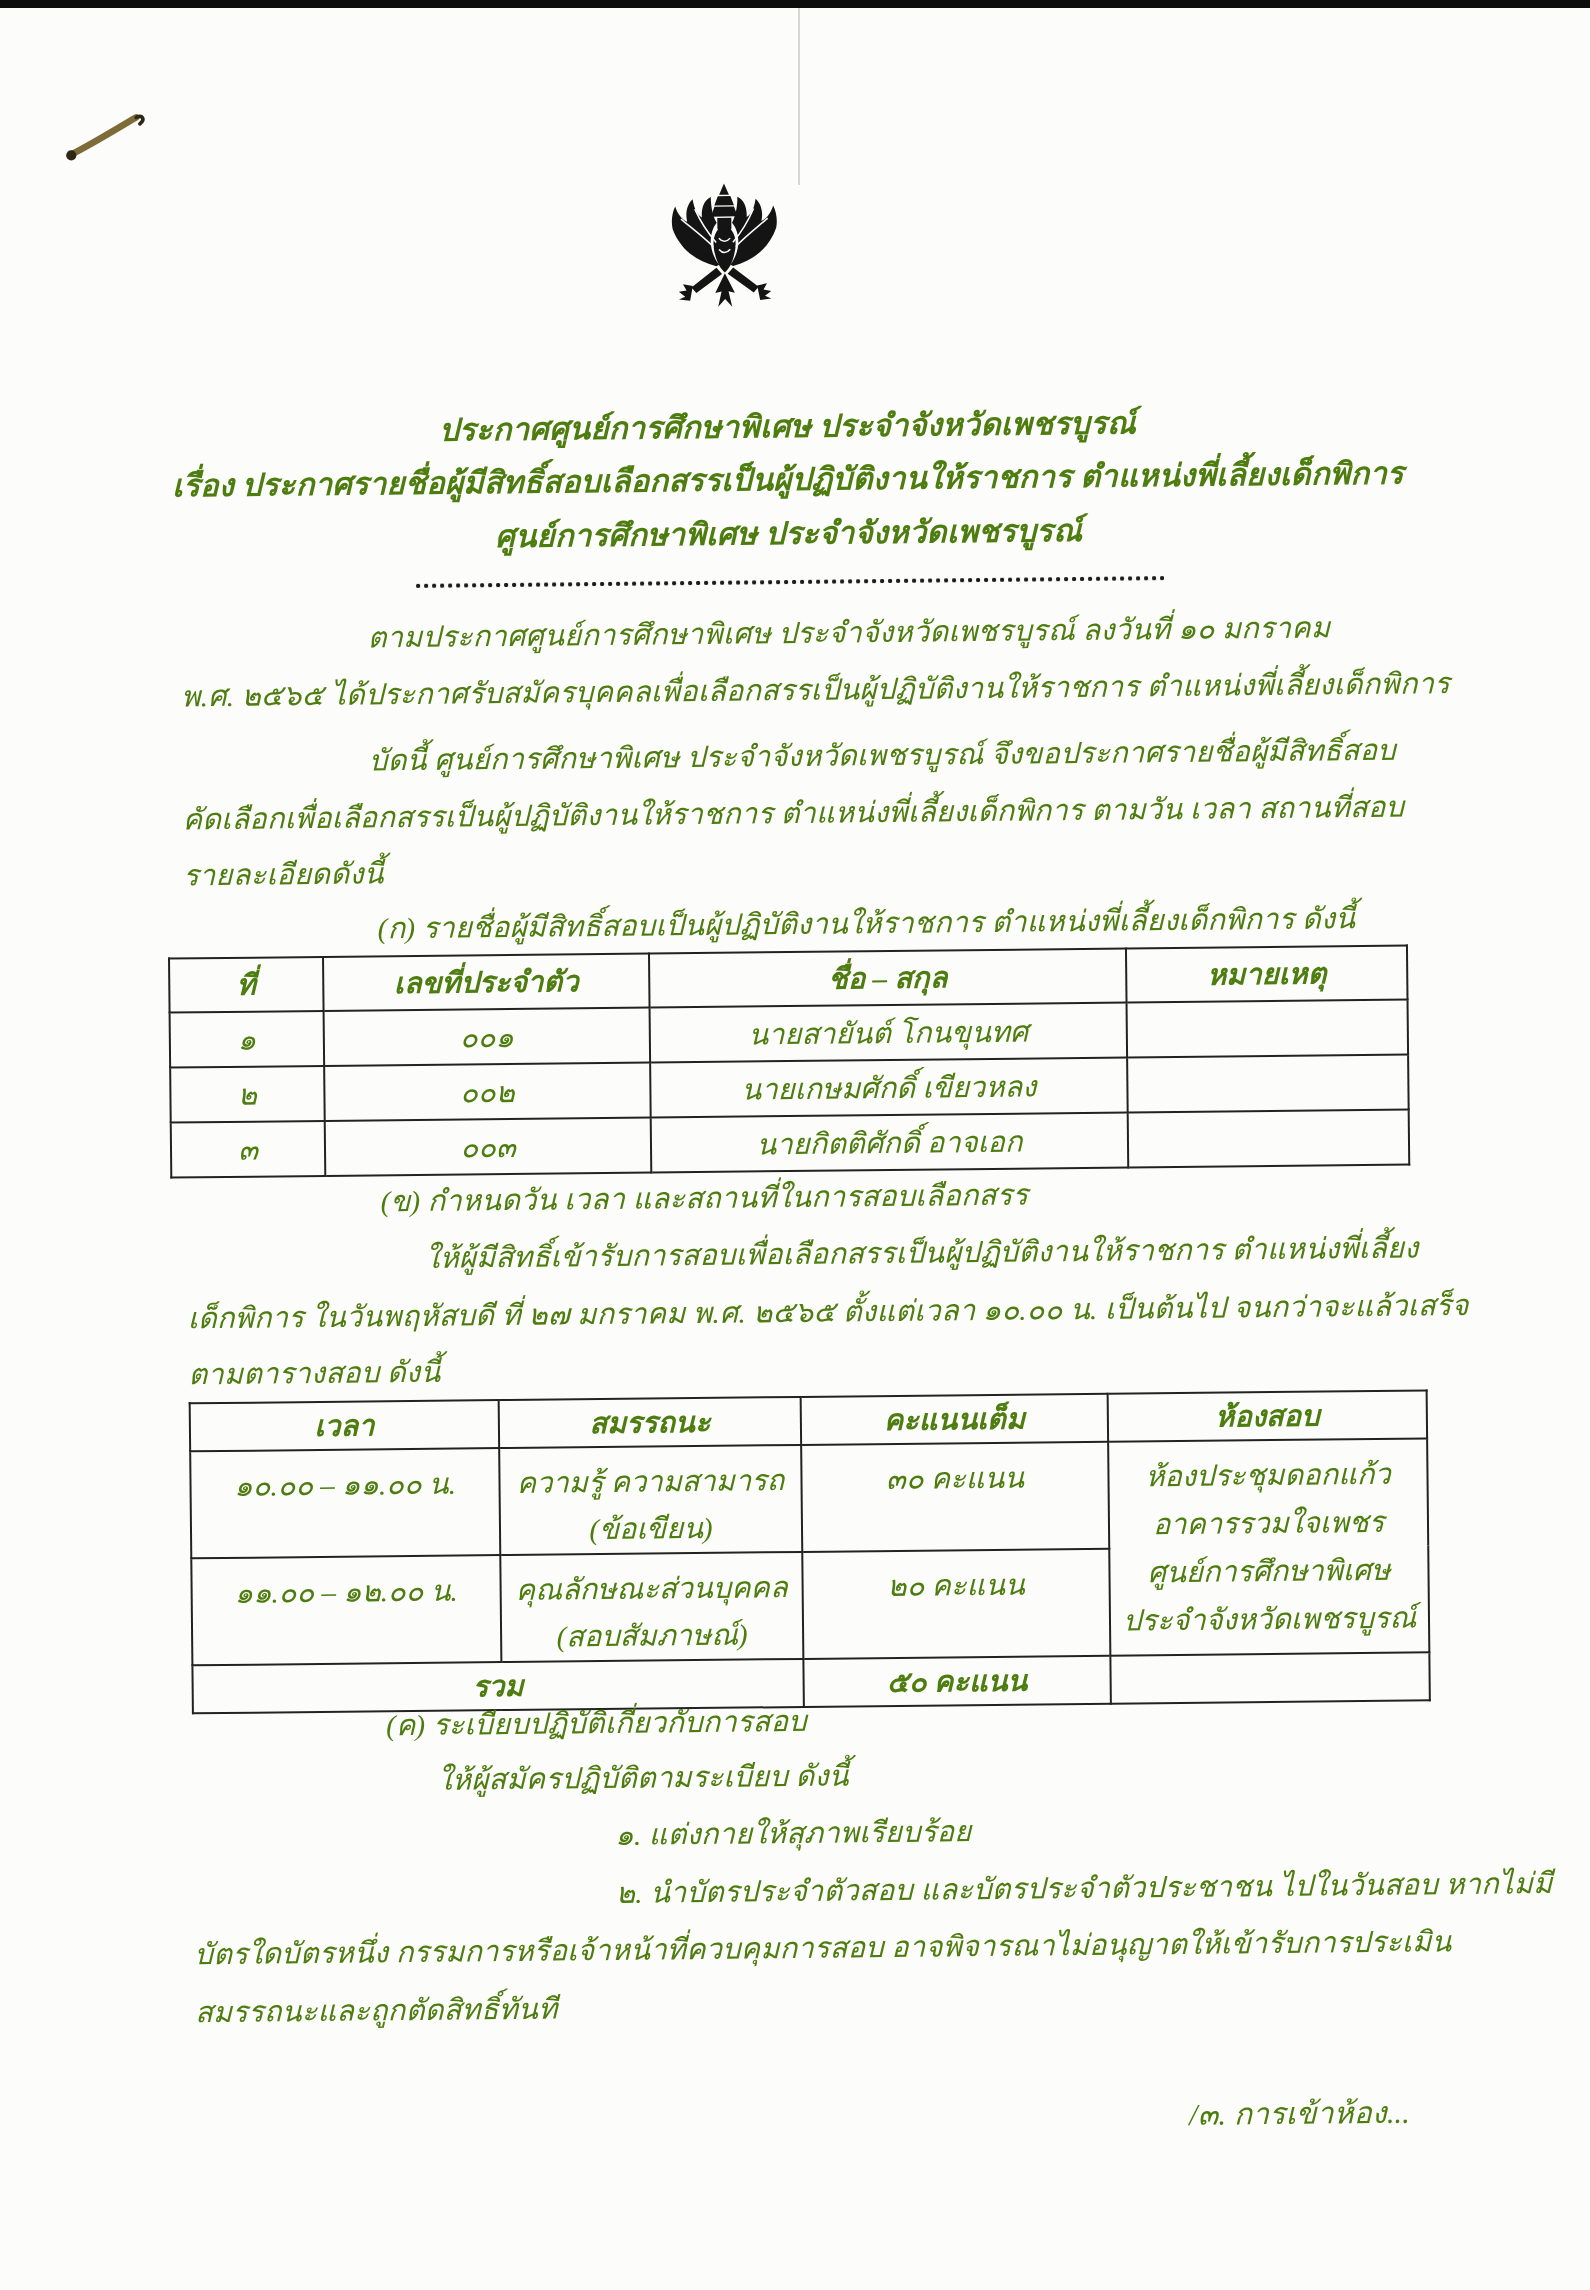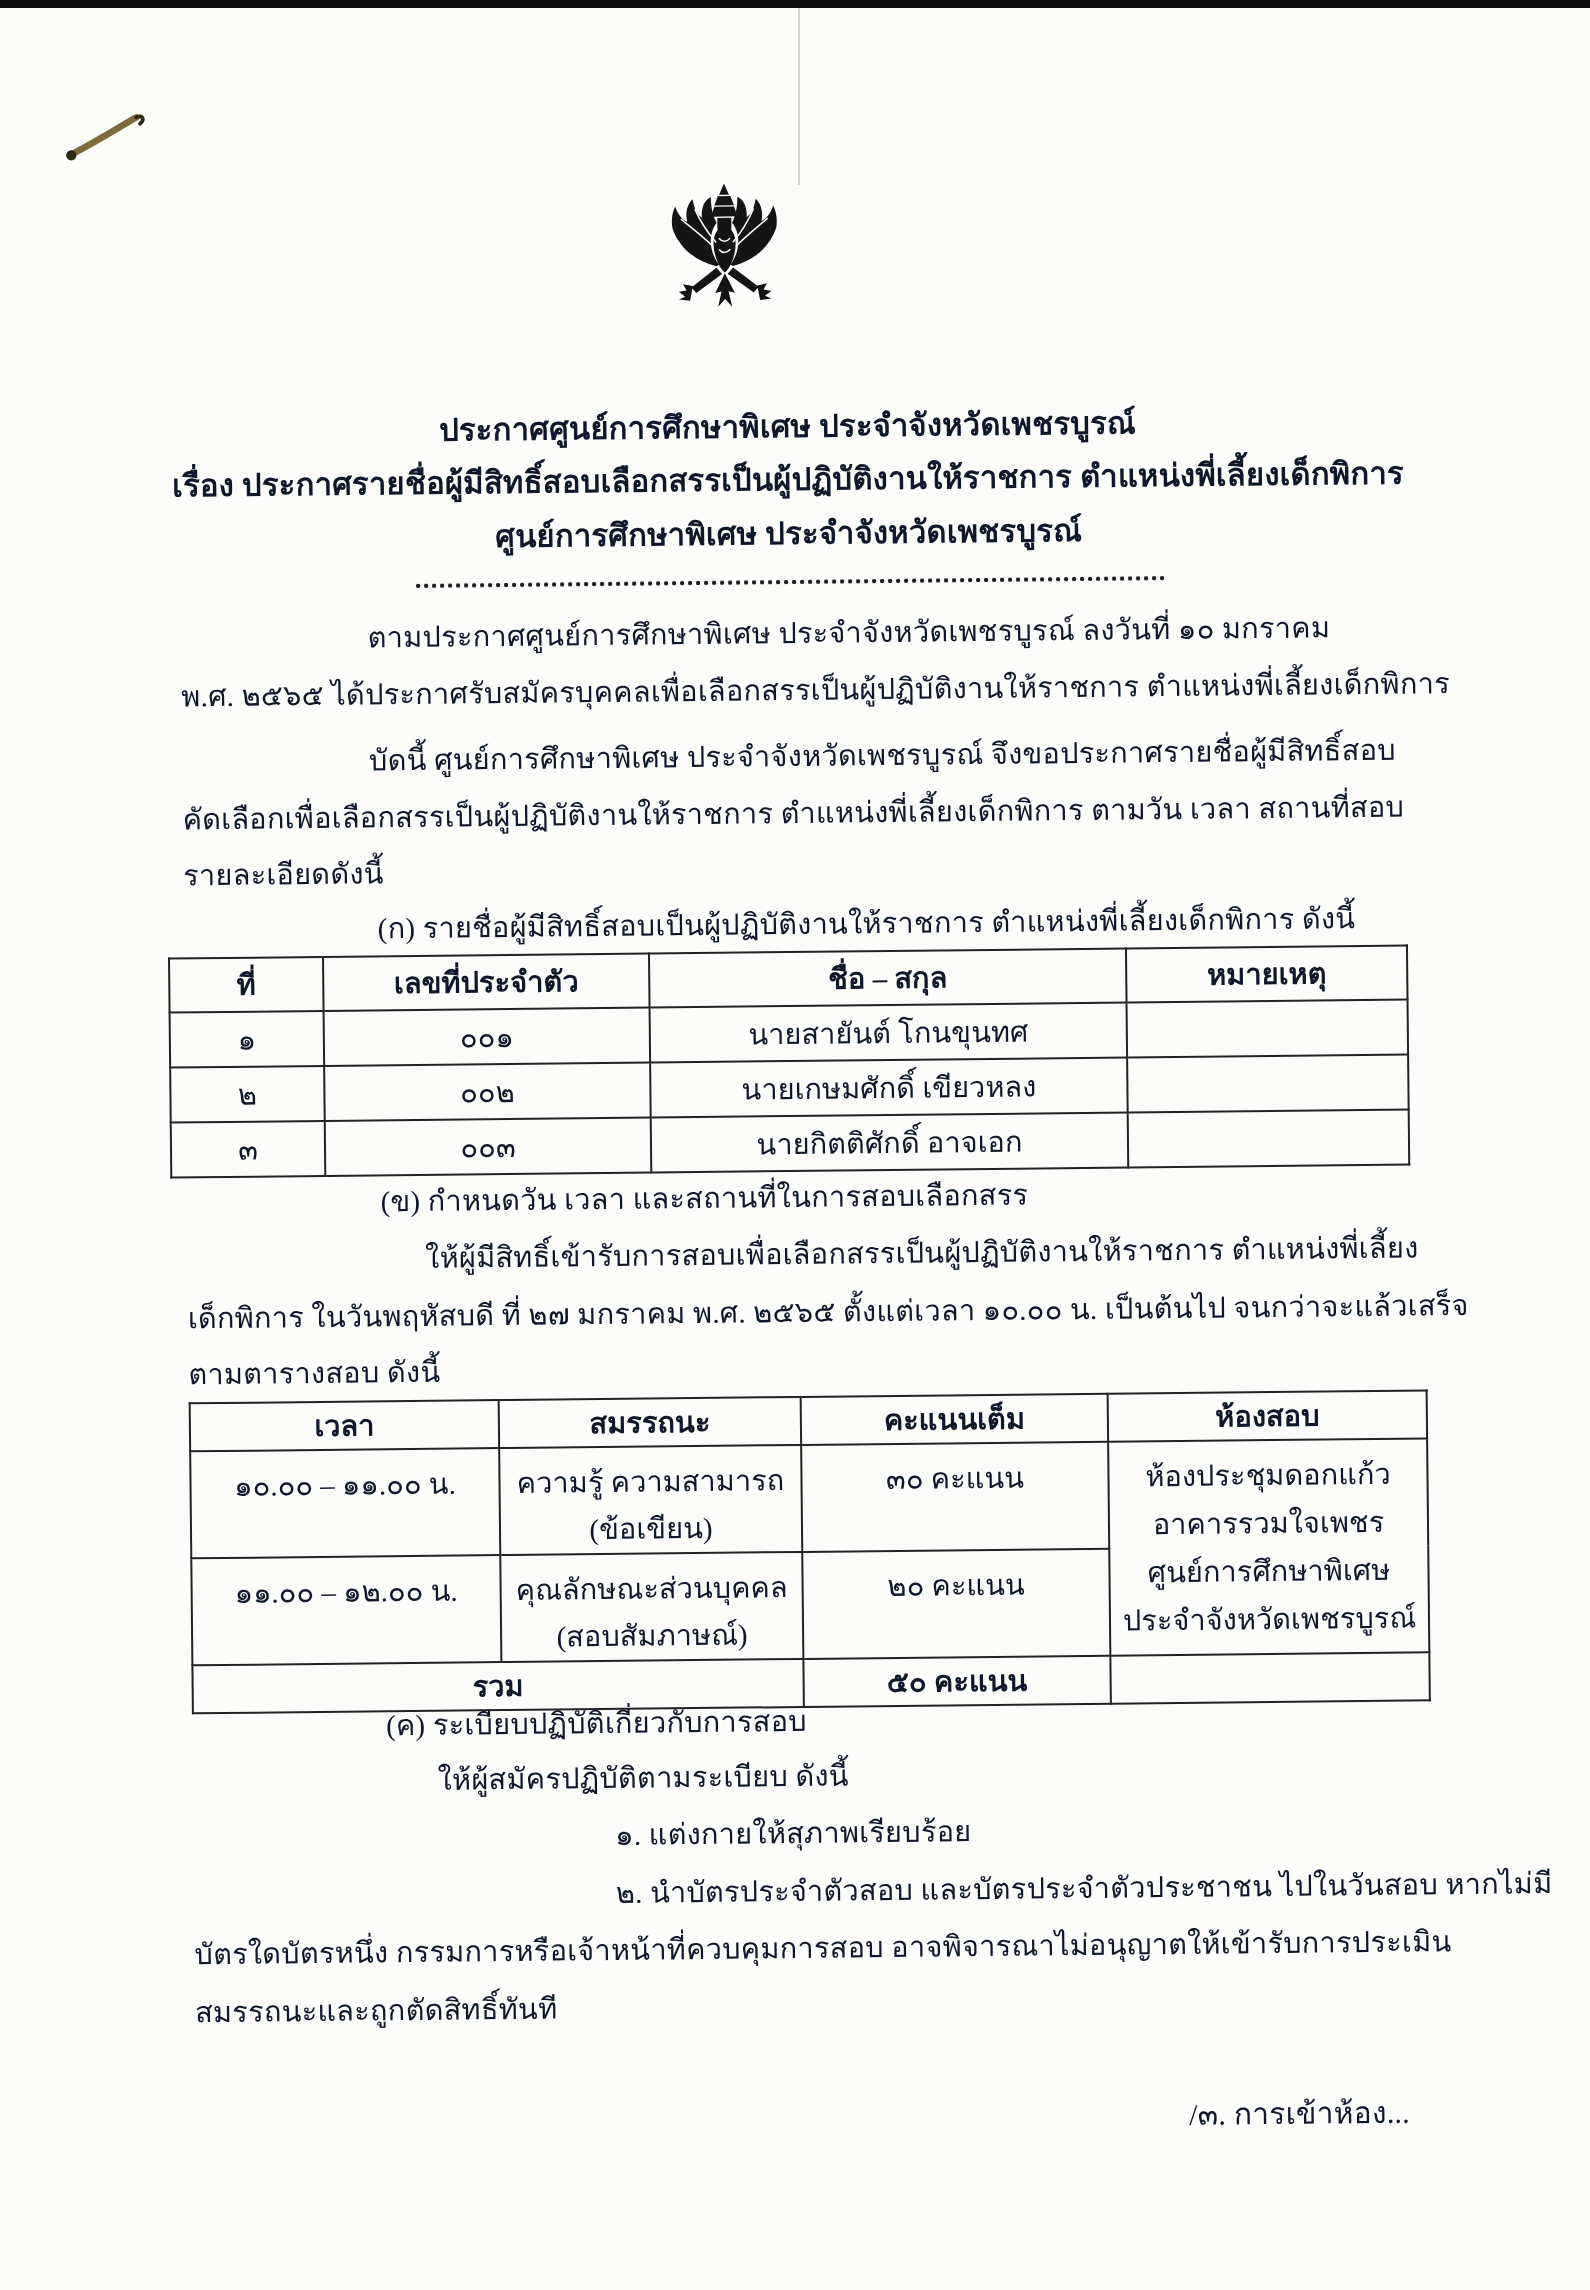--- a/index.html
+++ b/index.html
@@ -2,21 +2,22 @@
 <html style="font-size:15px"><head>
 <meta charset="utf-8">
 <style>
   html,body{margin:0;padding:0;background:#e8e8e6;}
   .page{
     position:relative;
     width:1590px;height:2290px;
     background:#fcfcfa;
     overflow:hidden;
     font-family:"Liberation Serif","DejaVu Serif",serif;
-    color:#0f172a;
+    color:#4d7c0f;
+    font-style:italic;
   }
   .top-edge{
     position:absolute;top:0;left:0;width:1590px;height:8.4px;
     background:#0d0d0d;
   }
   .crease{
     position:absolute;top:8.4px;left:798px;width:1.9px;height:177px;
     background:#d7d7d2;
   }
   .pen-mark{position:absolute;left:62px;top:104px;}

